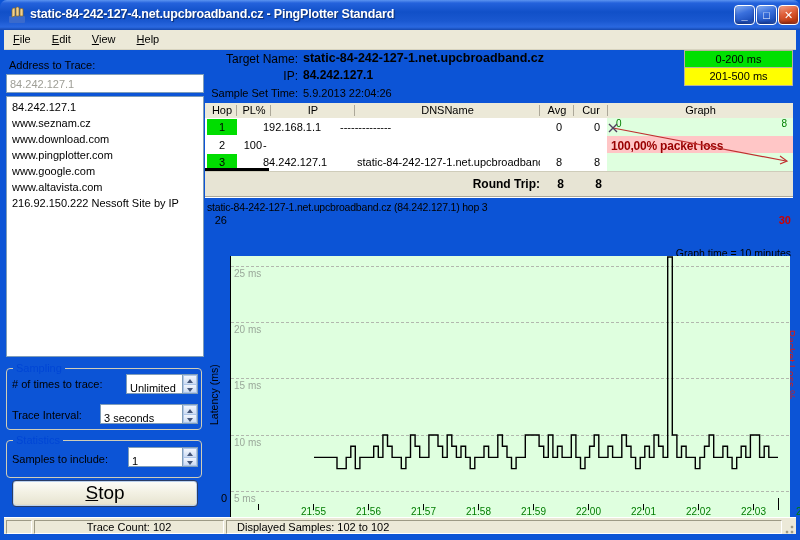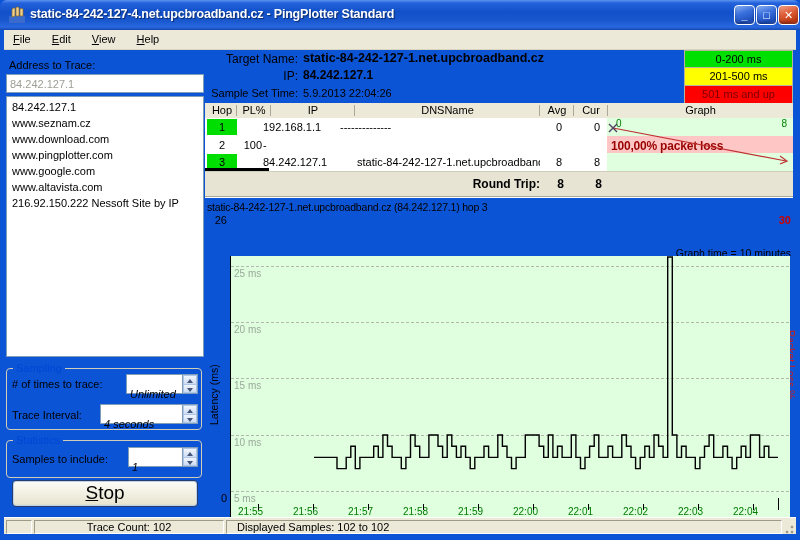--- a/index.html
+++ b/index.html
@@ -30,21 +30,21 @@
   #address-input{left:6px;top:74px;width:198px;height:19px;border:1px solid #7f9db9;background:#fff;
     font-family:inherit;font-size:11px;color:#9e9e96;padding:2px 3px;}
   #address-list{left:6px;top:96px;width:198px;height:261px;border:1px solid #7f9db9;background:#fff;
     overflow:hidden;padding:2px 0;}
   .lst-item{padding:1px 5px;line-height:14px;white-space:nowrap;}
   fieldset.grp{border:1px solid #d0cdb8;border-radius:4px;margin:0;padding:0;background:transparent;}
   fieldset.grp legend{color:#0046d5;font-size:11px;padding:0 3px;margin-left:6px;}
   #grp-sampling{left:6px;top:362px;width:196px;height:68px;}
   #grp-statistics{left:6px;top:434px;width:196px;height:44px;}
   .spin{border:1px solid #7f9db9;background:#fff;display:flex;}
-  .spin .val{flex:1;padding:12px 3px;line-height:14px;white-space:nowrap;overflow:hidden;font-style:italic;}
+  .spin .val{flex:1;padding:6px 3px;line-height:14px;white-space:nowrap;overflow:hidden;}
   .spin .btns{width:15px;display:flex;flex-direction:column;border-left:1px solid #7f9db9;}
   .spin .btns i{flex:1;background:linear-gradient(180deg,#f2f6fd,#cddcf3);border:1px solid #aec6e8;position:relative;}
   .spin .btns i:first-child{border-bottom:none;}
   .spin .btns i::after{content:"";position:absolute;left:3px;border-left:3px solid transparent;border-right:3px solid transparent;}
   .spin .btns i.up::after{top:3px;border-bottom:4px solid #44567a;}
   .spin .btns i.dn::after{top:3px;border-top:4px solid #44567a;}
   #stop-btn{left:12px;top:480px;width:186px;height:27px;border:1px solid #2a3d66;border-radius:4px;
     background:linear-gradient(180deg,#fdfdf9 0%,#f3f1e4 45%,#e8e5d2 90%,#d8d4bc 100%);
     font-size:19px;text-align:center;line-height:24px;box-shadow:inset 0 0 0 1px #bcd2ee;}
   
@@ -73,21 +73,21 @@
   #plot{left:230px;top:213px;width:560px;height:291px;background:#dfffdf;
     border-left:1px solid #000;border-bottom:1px solid #000;margin-top:43px;}
   .gridline{position:absolute;left:0;width:558px;height:0;border-top:1px dashed #b2b8ae;}
   .gridlbl{position:absolute;left:3px;color:#9aa89a;font-size:10px;}
   .ymax{left:207px;top:214px;width:20px;text-align:right;font-size:11px;}
   .yzero{left:207px;top:492px;width:20px;text-align:right;font-size:11px;}
   .lossmax{right:9px;top:214px;color:#cc0000;font-size:11px;font-weight:bold;}
   #lat-axis-label{left:208px;top:425px;transform:rotate(-90deg);transform-origin:0 0;font-size:10.5px;white-space:nowrap;}
   #loss-axis-label{left:797px;top:330px;transform:rotate(90deg);transform-origin:0 0;color:#cc2020;font-size:10.5px;white-space:nowrap;}
   #xaxis{left:230px;top:504px;width:563px;height:16px;}
-  .xlab{position:absolute;top:2px;width:40px;text-align:left;color:#007d00;font-size:10px;}
+  .xlab{position:absolute;top:2px;width:40px;text-align:right;color:#007d00;font-size:10px;margin-left:48px;}
   .xtick{position:absolute;top:0;width:1px;height:6px;background:#000;}
   #xend-tick{position:absolute;left:548px;top:-6px;width:1px;height:12px;background:#000;}
   
   #statusbar{left:4px;top:517px;width:792px;height:17px;background:#ece9d8;border-top:1px solid #fff;}
   .status-sec{position:absolute;top:2px;height:14px;border:1px solid;border-color:#9d9a86 #fff #fff #9d9a86;
     font-size:11px;line-height:12px;white-space:nowrap;overflow:hidden;}
   #grip{position:absolute;right:2px;top:4px;width:12px;height:12px;
     background:
       radial-gradient(circle at 10px 10px,#9d9a86 1.5px,transparent 1.6px),
       radial-gradient(circle at 10px 5px,#9d9a86 1.5px,transparent 1.6px),
@@ -137,21 +137,21 @@
   <div class="abs" style="left:12px;top:378px"># of times to trace:</div>
   <div class="abs spin" style="left:126px;top:374px;width:72px;height:20px">
     <span class="val">Unlimited</span>
     <span class="btns">
         <i class="up"></i>
         <i class="dn"></i>
       </span>
   </div>
   <div class="abs" style="left:12px;top:409px">Trace Interval:</div>
   <div class="abs spin" style="left:100px;top:404px;width:98px;height:20px">
-    <span class="val">4 seconds</span>
+    <span class="val">3 seconds</span>
     <span class="btns">
         <i class="up"></i>
         <i class="dn"></i>
       </span>
   </div>
 
   <fieldset id="grp-statistics" class="abs grp">
     <legend>Statistics</legend>
   </fieldset>
   <div class="abs" style="left:12px;top:453px">Samples to include:</div>
@@ -168,21 +168,20 @@
   <div class="abs hdr-lbl" style="left:205px;top:52px;width:93px;font-size:12px">Target Name:</div>
   <div class="abs hdr-val" style="left:303px;top:51px;font-size:12.5px">static-84-242-127-1.net.upcbroadband.cz</div>
   <div class="abs hdr-lbl" style="left:205px;top:69px;width:93px;font-size:12px">IP:</div>
   <div class="abs hdr-val" style="left:303px;top:68px;font-size:12px">84.242.127.1</div>
   <div class="abs hdr-lbl" style="left:205px;top:87px;width:93px">Sample Set Time:</div>
   <div class="abs" style="left:303px;top:87px">5.9.2013 22:04:26</div>
 
   <div class="abs" style="left:684px;top:50px">
     <div class="legend-row" style="background:#00e000;border-top:1px solid #b8b49c">0-200 ms</div>
     <div class="legend-row" style="background:#ffff00">201-500 ms</div>
-    <div class="legend-row" style="background:#ff0000;color:#7b0000">501 ms and up</div>
   </div>
 
   <div id="tbl-header" class="abs">
     <span class="th" style="left:2px;width:30px">Hop</span>
     <span class="th" style="left:32px;width:34px">PL%</span>
     <span class="th" style="left:66px;width:84px">IP</span>
     <span class="th" style="left:150px;width:185px">DNSName</span>
     <span class="th" style="left:335px;width:34px">Avg</span>
     <span class="th" style="left:369px;width:34px">Cur</span>
     <span class="th" style="left:403px;width:185px">Graph</span>

